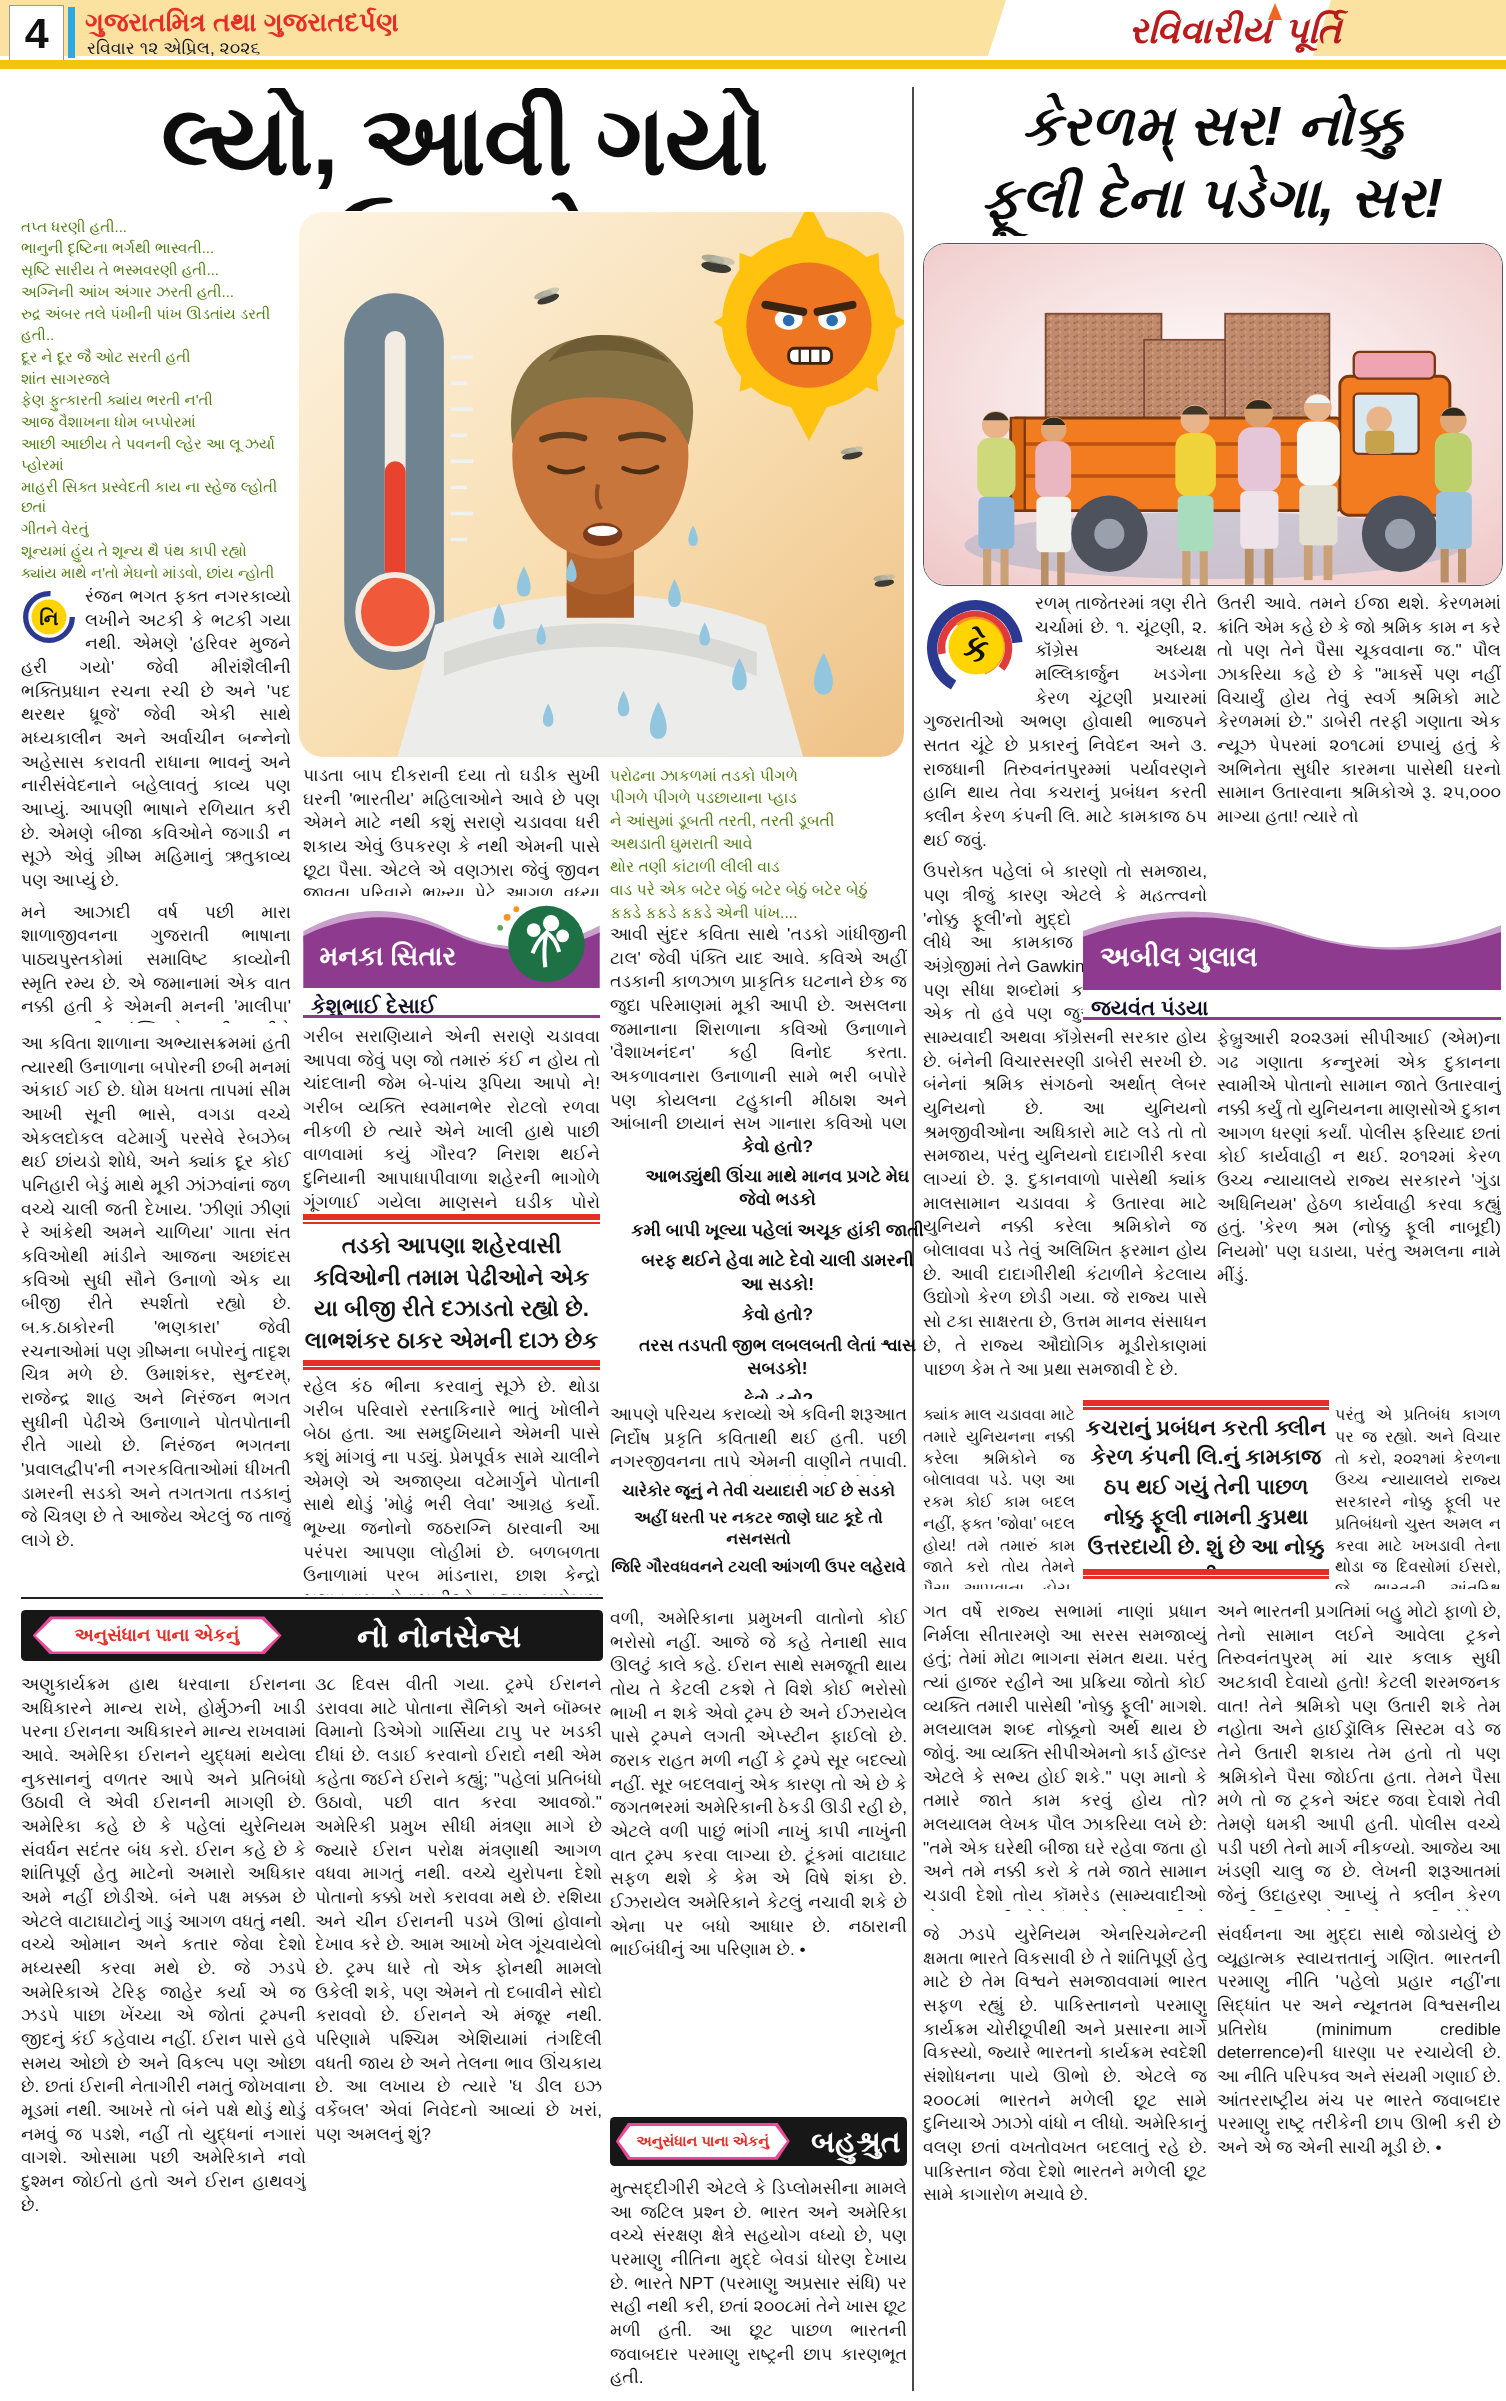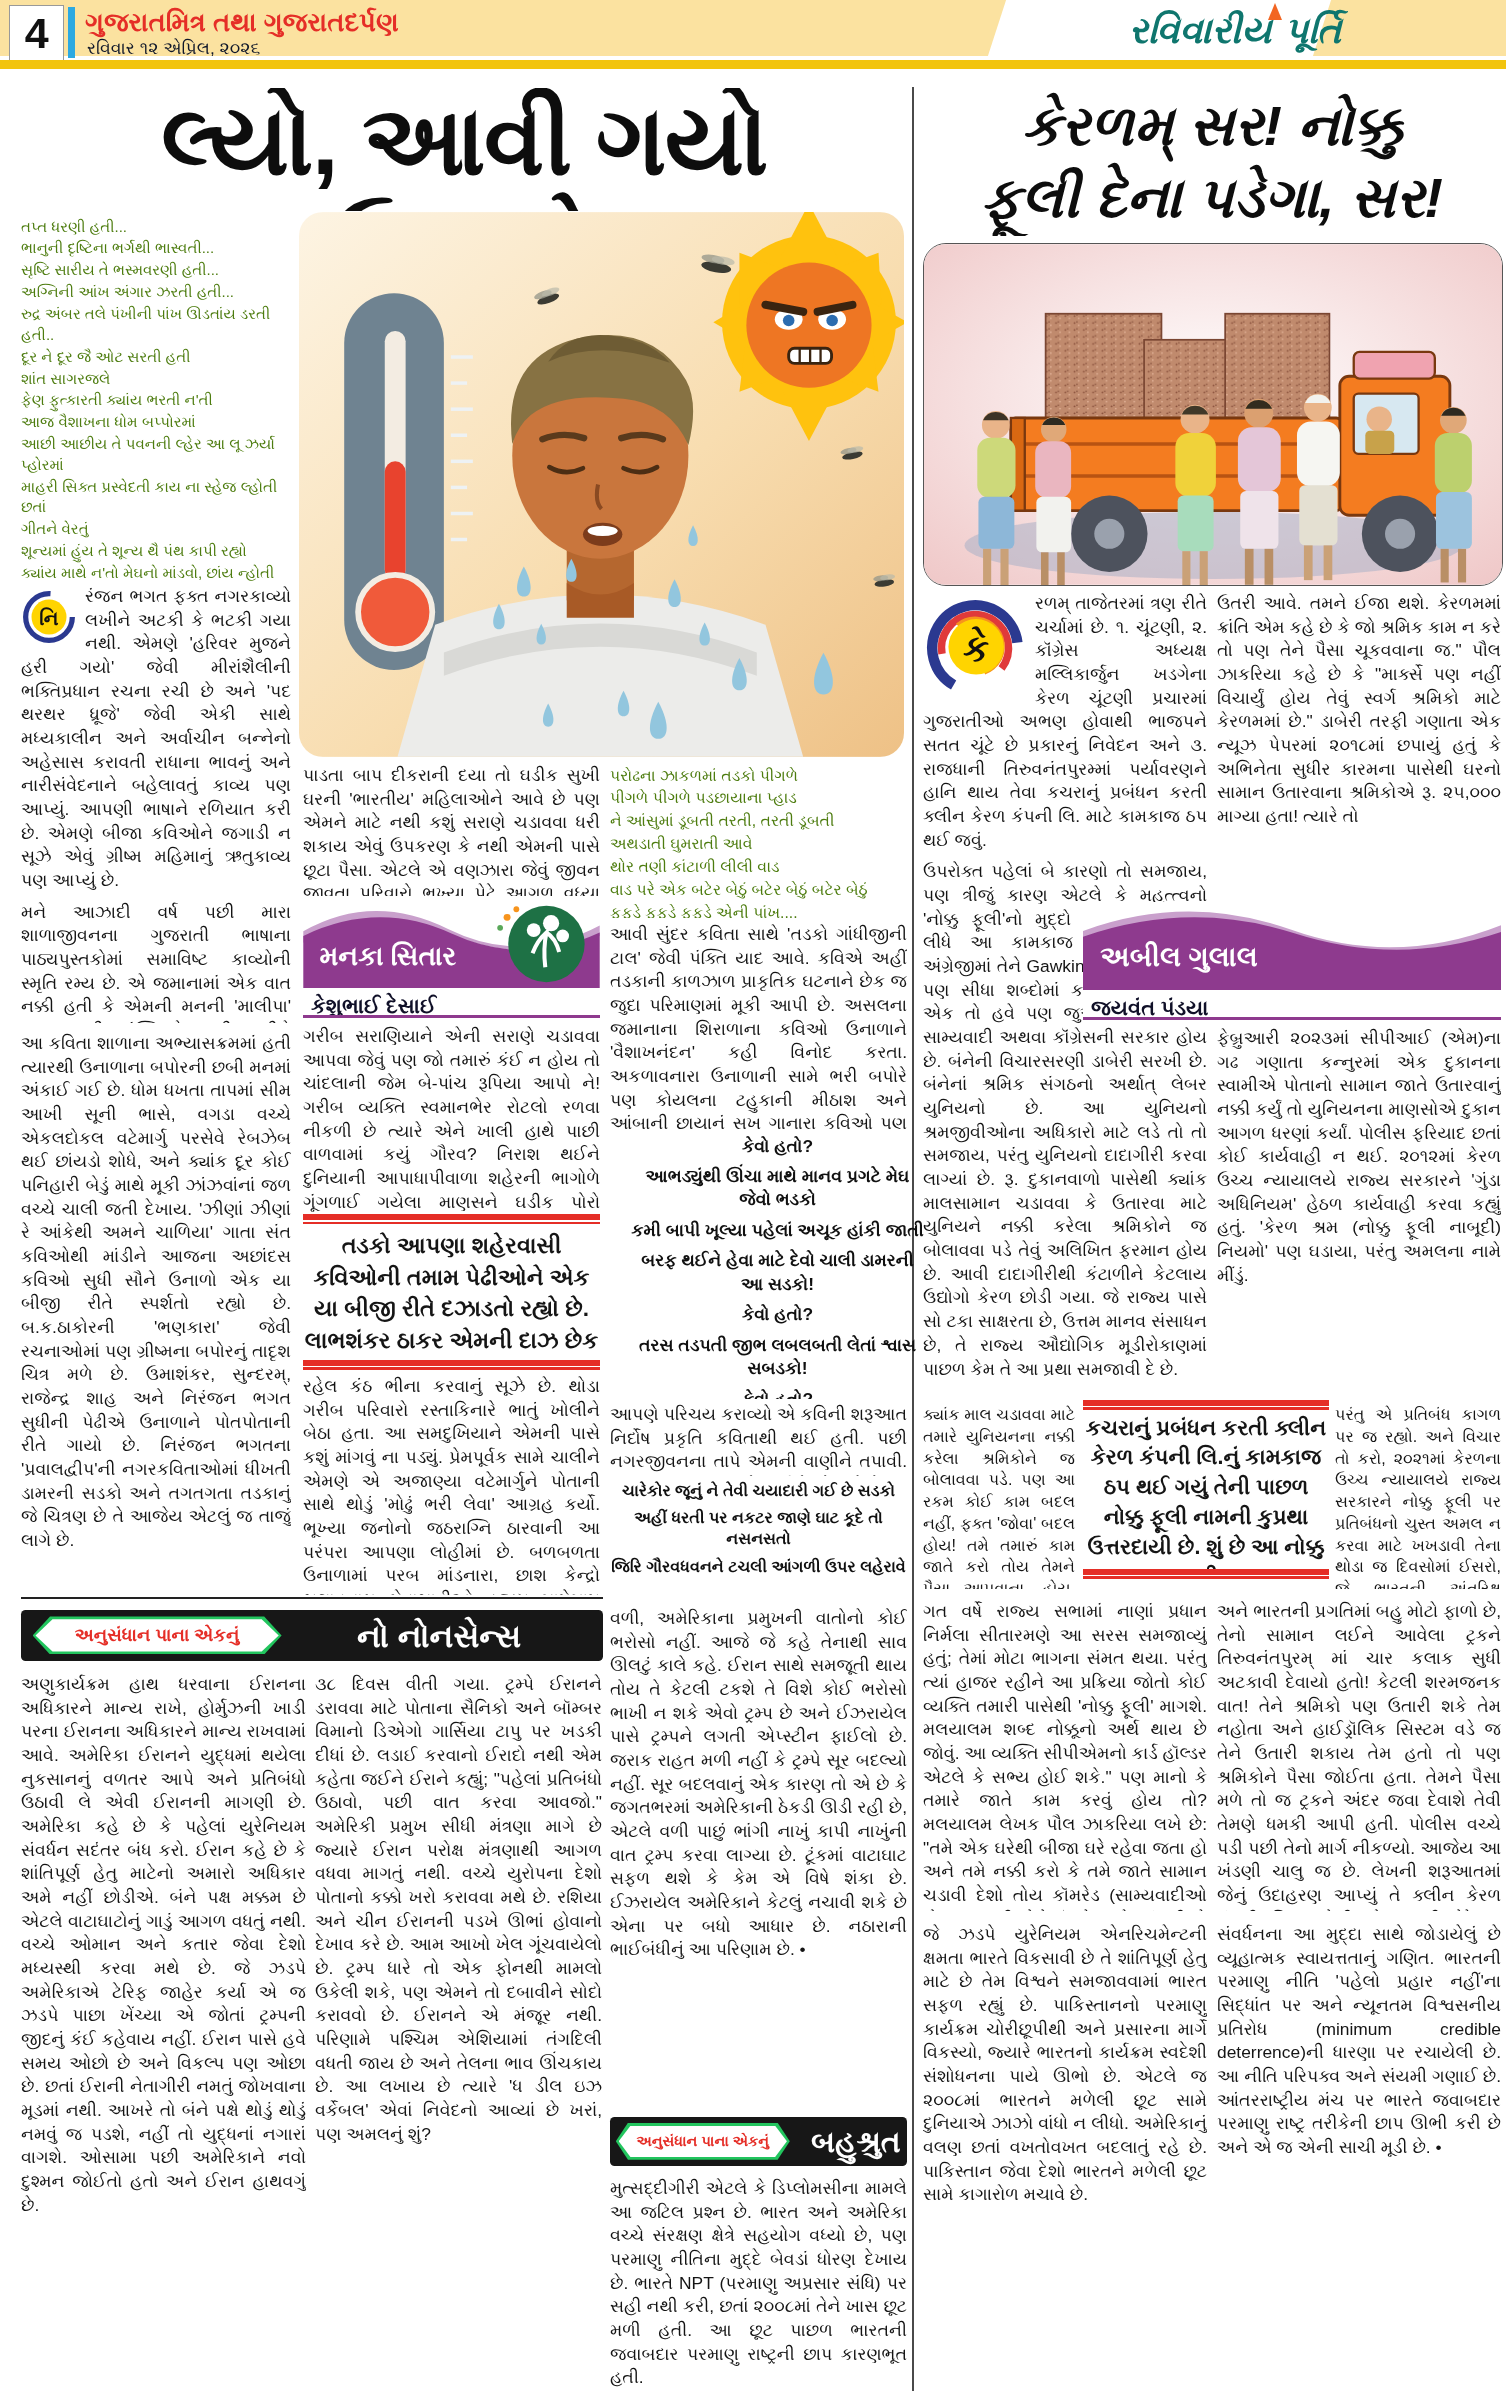--- a/index.html
+++ b/index.html
@@ -14,21 +14,21 @@
   .boldlines>div{padding:3.5px 0;}
   .h1-left{font-weight:900;text-align:center;font-size:97px;letter-spacing:-1.7px;color:#0d0d0d;line-height:1.1;}
   .h1-right{font-weight:900;text-align:center;font-size:56px;color:#0d0d0d;line-height:1.28;font-style:italic;}
   .dbl-rule{height:10px;background:linear-gradient(#e52e27 0 5.8px,#fff 5.8px 7.5px,#e52e27 7.5px 10px);}
   .pullquote{font-weight:bold;font-size:22.6px;line-height:1.4;text-align:center;color:#151515;overflow:hidden;}
   .banner-purple{background:#fff;}
   .banner-author{font-weight:bold;font-size:21px;color:#101028;padding:3.5px 5.8px 0 8px;}
   .banner-underline{position:absolute;left:0;right:0;bottom:0;height:3.5px;background:#8e3a8e;}
   .black-banner{background:#171717;border-radius:4.6px;}
   .black-banner .bb-title{position:absolute;top:50%;transform:translateY(-50%);color:#fff;font-weight:900;}
-  .badge-outer{position:absolute;background:#22c55e;clip-path:polygon(7% 0,93% 0,100% 50%,93% 100%,7% 100%,0 50%);}
+  .badge-outer{position:absolute;background:#ec4899;clip-path:polygon(7% 0,93% 0,100% 50%,93% 100%,7% 100%,0 50%);}
   .badge-inner{position:absolute;inset:2.9px;background:#fff;clip-path:polygon(7% 0,93% 0,100% 50%,93% 100%,7% 100%,0 50%);
                display:flex;align-items:center;justify-content:center;}
   .badge-inner span{color:#e52e27;font-weight:bold;}
   .img-frame{border-radius:24px;overflow:hidden;}
   .vrule{background:#4a4a4a;width:1.7px;}
   .hrule{background:#222;height:1.7px;}
   .dropcap-float{float:left;margin:3.5px 8px 3.5px 0;}
 </style>
 </head>
 <body>
@@ -40,21 +40,21 @@
   <div class="abs" style="left:9.3px;top:4.6px;width:53px;height:56px;background:#fff;border:0.6px solid #999;
               display:flex;align-items:center;justify-content:center;">
     <span style="font-size:43px;font-weight:bold;color:#111;">4</span>
   </div>
   <div class="abs" style="left:68px;top:7px;width:7px;height:51px;background:#2da9e1;"></div>
   <div class="abs" style="left:85px;top:7px;font-size:26px;font-weight:900;color:#e52e27;">ગુજરાતમિત્ર તથા ગુજરાતદર્પણ</div>
   <div class="abs" style="left:87px;top:38px;font-size:17.4px;color:#0f172a;">રવિવાર ૧૨ એપ્રિલ, ૨૦૨૬</div>
   <div class="abs" style="left:1038px;top:2.3px;width:394px;height:56px;display:flex;align-items:center;justify-content:center;">
     <span style="position:absolute;left:230px;top:1.2px;width:0;height:0;border-left:7px solid transparent;
                  border-right:7px solid transparent;border-bottom:17.4px solid #f26522;"></span>
-    <span style="font-family:'DejaVu Serif',serif;font-style:italic;font-weight:bold;font-size:37px;color:#0f766e;">રવિવારીય પૂર્તિ</span>
+    <span style="font-family:'DejaVu Serif',serif;font-style:italic;font-weight:bold;font-size:37px;color:#b91c1c;">રવિવારીય પૂર્તિ</span>
   </div>
   <div class="abs" style="left:0;top:60px;width:1506px;height:9.3px;background:#f2c40e;"></div>
 
   <div class="abs vrule" style="left:912px;top:87px;height:2304px;"></div>
 
   <div class="abs h1-left" style="left:21px;top:88px;width:886px;height:123px;overflow:hidden;">લ્યો, આવી ગયો ઉનાળો</div>
 
   <div class="abs poem" style="left:21px;top:216px;width:270px;height:366px;font-size:15px;line-height:1.38;">
       <div>તપ્ત ધરણી હતી...</div>
       <div>ભાનુની દૃષ્ટિના ભર્ગથી ભાસ્વતી...</div>

